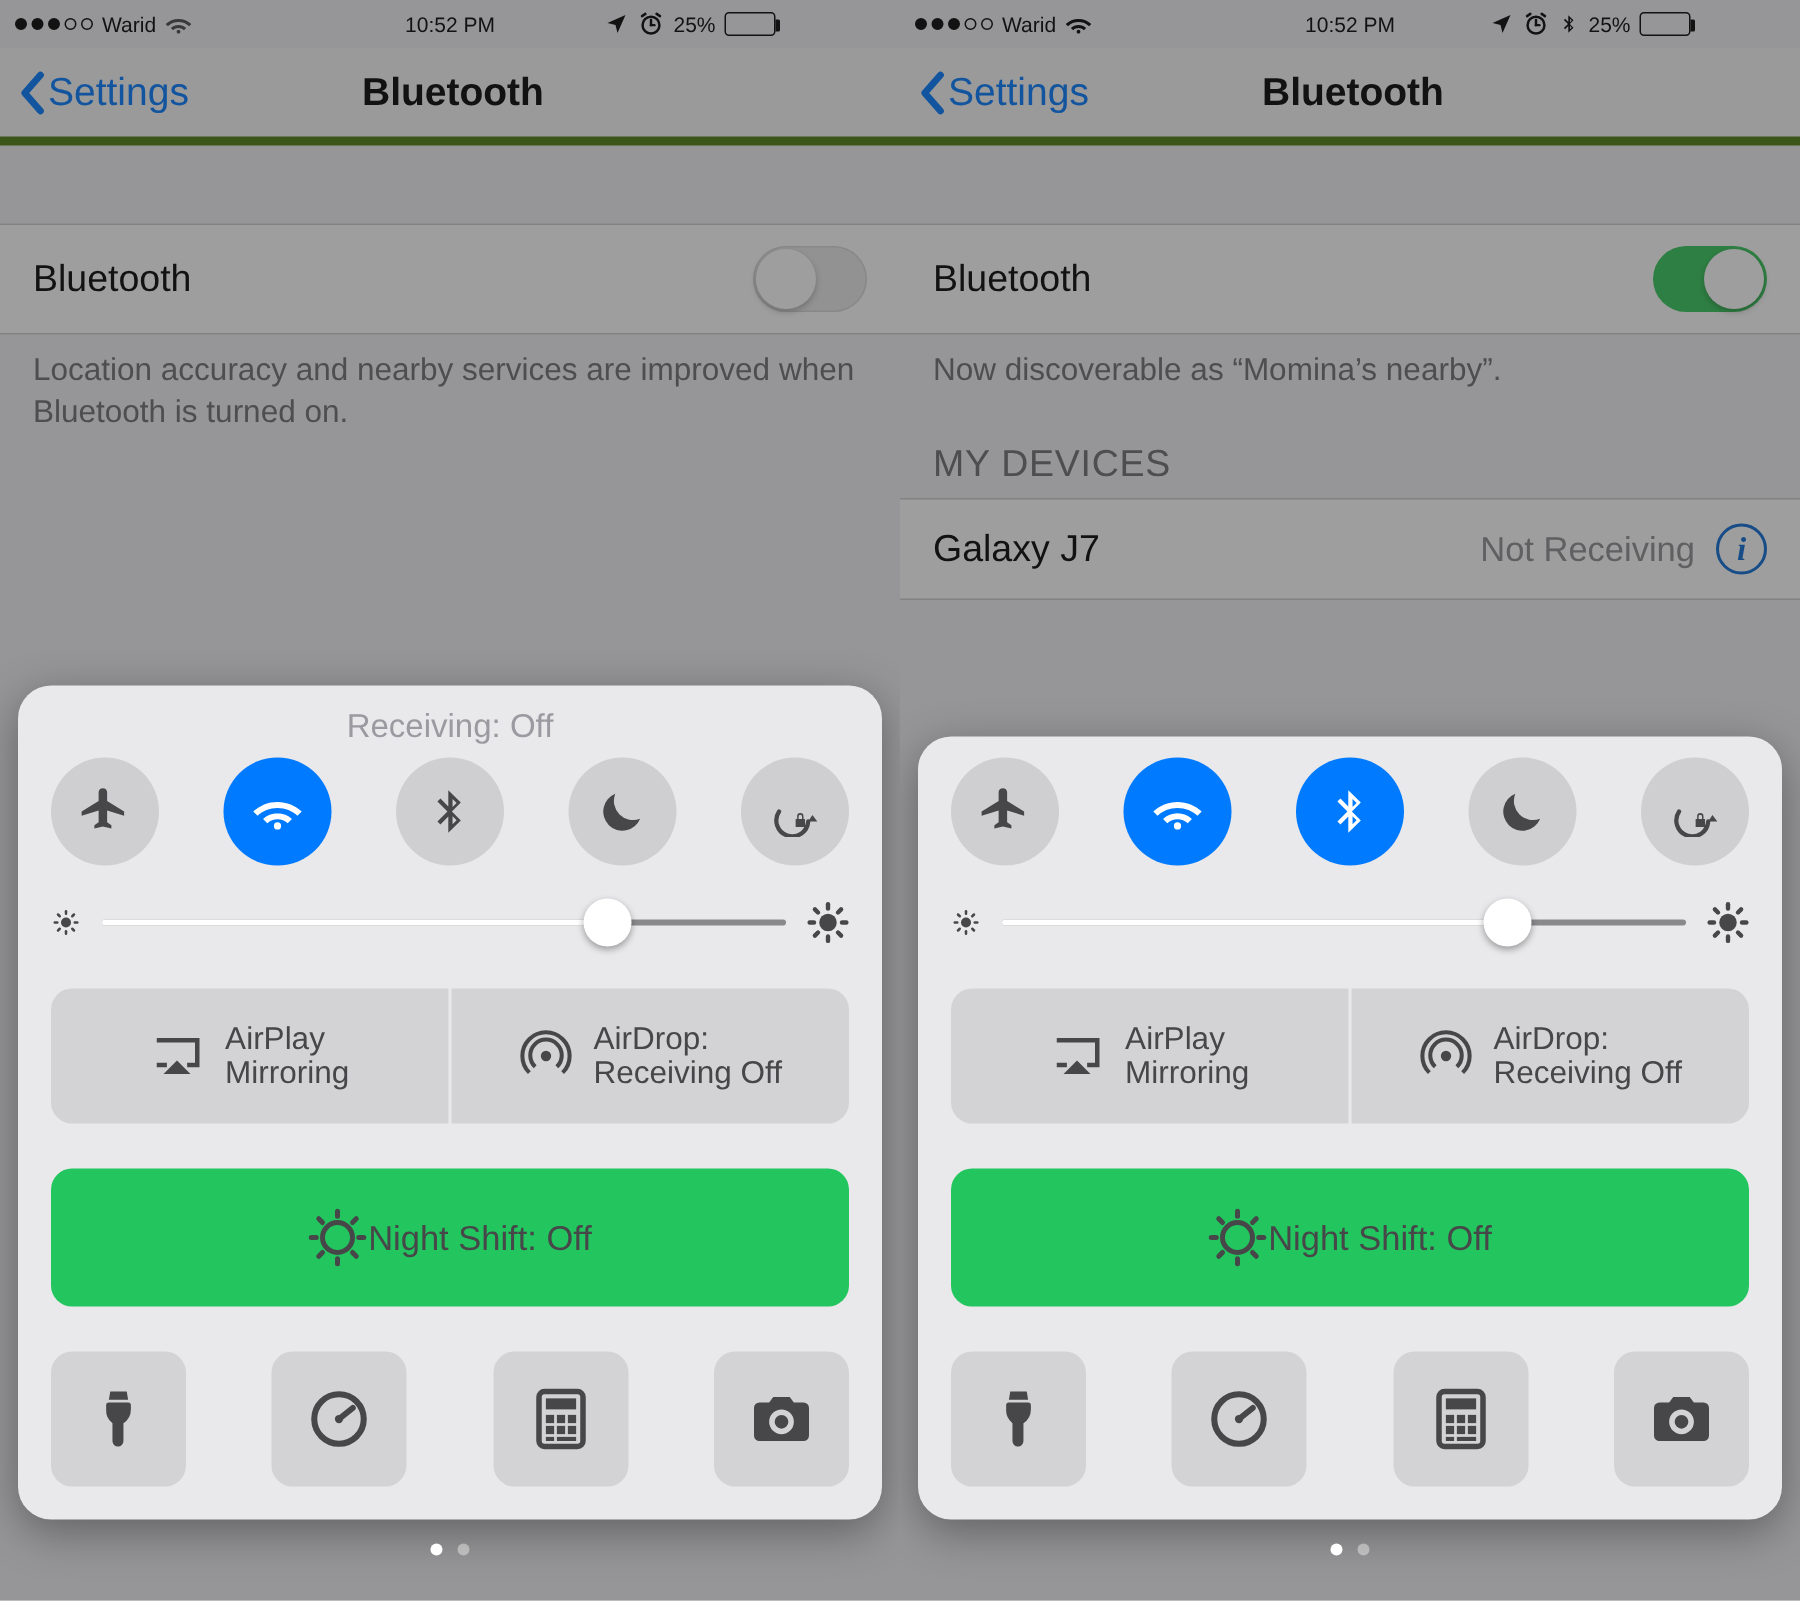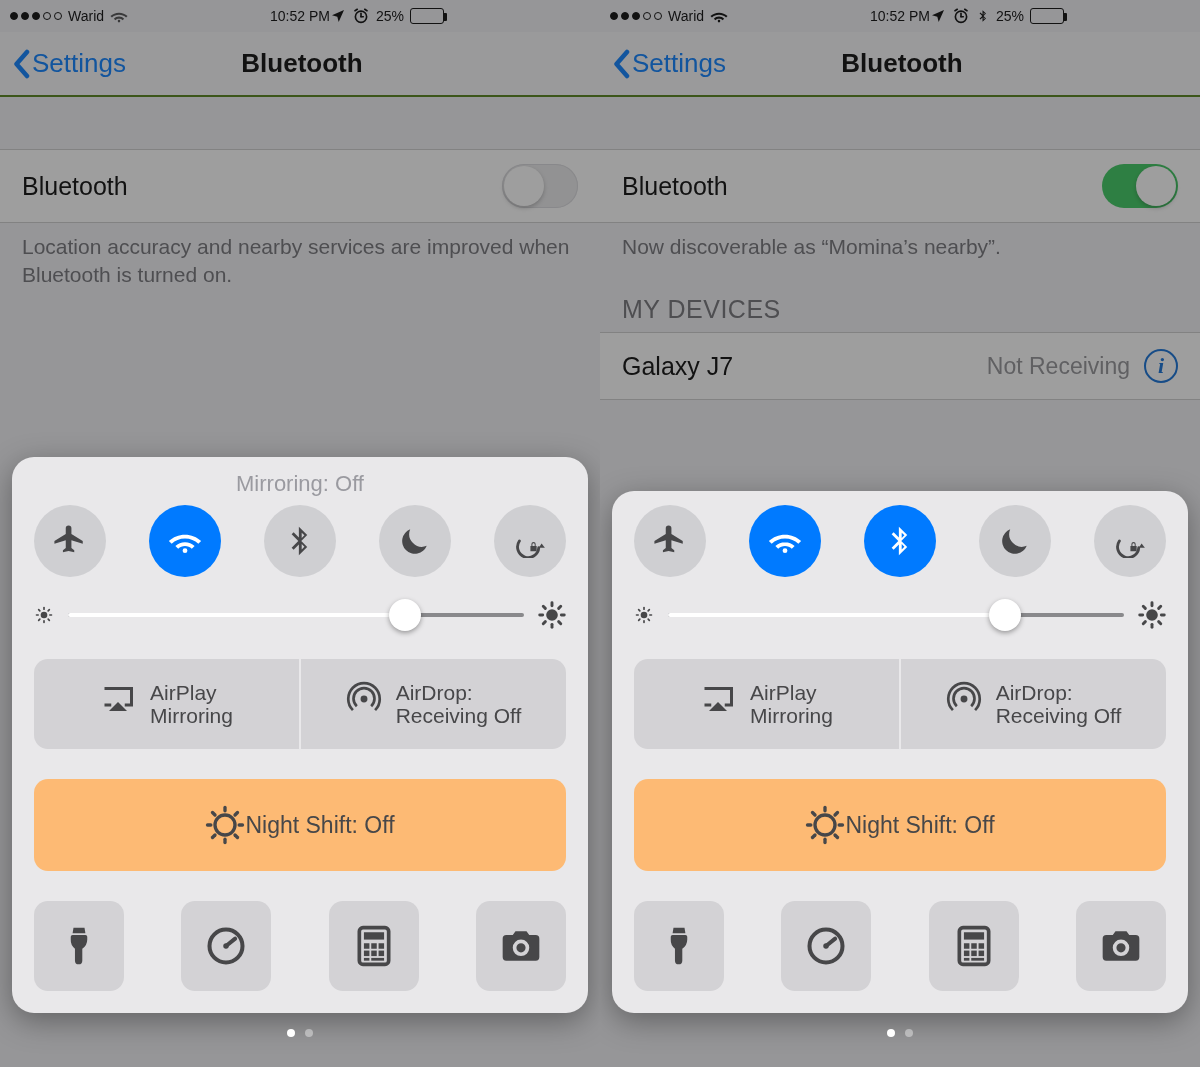--- a/index.html
+++ b/index.html
@@ -4,30 +4,30 @@
 <style>
   * { box-sizing: border-box; margin: 0; padding: 0; font-family: -apple-system, "Helvetica Neue", Helvetica, Arial, sans-serif; -webkit-font-smoothing: antialiased; }
   body { width: 1200px; height: 1067px; background: #fff; display: flex; overflow: hidden; }
   .screen { width: 600px; height: 1067px; position: relative; background: #f0f0f5; overflow: hidden; }
   .dim { position: absolute; inset: 0; background: rgba(40,40,40,0.45); z-index: 10; pointer-events: none; }
 
   
   .status { height: 32px; display: flex; align-items: center; padding: 0 10px; font-size: 14px; font-weight: 500; }
   .status .left, .status .right { flex: 1; display: flex; align-items: center; gap: 6px; }
   .status .center { flex: 0 0 auto; font-weight: 400; }
-  .status .right { justify-content: flex-start; }
+  .status .right { justify-content: center; }
   .sig-dots { display: flex; gap: 3px; align-items: center; }
   .sig-dots .d { width: 8px; height: 8px; border-radius: 50%; border: 1.5px solid #000; }
   .sig-dots .d.f { background: #000; }
   .battery { width: 34px; height: 16px; border: 1.5px solid #000; border-radius: 3px; position: relative; }
   .battery::after { content:""; position:absolute; right:-4px; top:4px; width:3px; height:8px; background:#000; border-radius: 0 1px 1px 0;}
   .battery .fill { height: 100%; background: #f7c948; border-radius: 1px 0 0 1px; }
 
   
-  .nav { height: 65px; background: #f7f7f9; border-bottom: 2px solid #4d7c0f; display: flex; align-items: center; padding: 0 12px; }
+  .nav { height: 65px; background: #f7f7f9; border-bottom: 6px solid #4d7c0f; display: flex; align-items: center; padding: 0 12px; }
   .nav .back { color: #007aff; font-size: 26px; display: flex; align-items: center; gap: 2px; }
   .nav .back svg { width: 18px; height: 30px; }
   .nav .title { flex: 1; text-align: center; font-size: 26px; font-weight: 600; margin-left: -110px; }
 
   .spacer52 { height: 52px; }
 
   
   .row { background: #fff; border-top: 1px solid #ccc; border-bottom: 1px solid #ccc; padding: 14px 22px; display: flex; align-items: center; justify-content: space-between; font-size: 25px; }
   .desc { padding: 10px 22px; font-size: 21px; color: #6e6e73; line-height: 1.35; }
   .sect-hdr { padding: 24px 22px 8px; font-size: 25px; color: #6e6e73; letter-spacing: 0.5px; text-transform: uppercase; }
@@ -50,27 +50,27 @@
   .ct.on { background:#007aff;color:#fff; }
   .ct svg { width:34px;height:34px; }
 
   .slider { display:flex;align-items:center;gap:14px;margin-bottom:30px; }
   .slider .track { flex:1;height:4px;background:#89898c;border-radius:2px;position:relative; }
   .slider .track .fill { position:absolute;left:0;top:0;height:100%;background:#fff;border-radius:2px; }
   .slider .thumb { position:absolute; top:50%; transform:translate(-50%,-50%); width:32px;height:32px;border-radius:50%;background:#fff;box-shadow:0 2px 5px rgba(0,0,0,.35); }
   .sun { width:24px;height:24px; color:#474749; }
 
   .pill-row { display:flex;gap:2px;margin-bottom:30px; }
-  .pill { flex:1;background:#d3d2d5;border-radius:14px;display:flex;align-items:flex-start;gap:14px;justify-content:center;padding:22px 2px; }
+  .pill { flex:1;background:#d3d2d5;border-radius:14px;display:flex;align-items:center;gap:14px;justify-content:center;padding:22px 2px; }
   .pill-row .pill:first-child { border-radius:14px 0 0 14px; }
   .pill-row .pill:last-child { border-radius:0 14px 14px 0; }
   .pill .pl { font-size:21px;color:#474749;line-height:1.1; }
   .pill svg { width:36px;height:36px;color:#474749; }
 
-  .wide { background:#fdba74;border-radius:14px;display:flex;align-items:center;justify-content:center;padding:26px 0;font-size:23px;color:#474749;margin-bottom:30px; }
+  .wide { background:#22c55e;border-radius:14px;display:flex;align-items:center;justify-content:center;padding:26px 0;font-size:23px;color:#474749;margin-bottom:30px; }
   .wide svg { width:40px;height:40px; }
 
   .quick { display:flex;justify-content:space-between; }
   .qbtn { width:90px;height:90px;border-radius:14px;background:#d3d2d5;display:flex;align-items:center;justify-content:center;color:#474749; }
   .qbtn svg { width:44px;height:44px; }
 
   .pager { position:absolute;left:0;right:0;bottom:30px;z-index:25;display:flex;justify-content:center;gap:10px; }
   .pager .p { width:8px;height:8px;border-radius:50%;background:rgba(255,255,255,.4); }
   .pager .p.a { background:#fff; }
 </style>
@@ -227,21 +227,21 @@
     <span>Bluetooth</span>
     <div class="toggle">
         <div class="knob"></div>
       </div>
   </div>
   <div class="desc">Location accuracy and nearby services are improved when Bluetooth is turned on.</div>
 
   <div class="dim"></div>
 
   <div class="cc">
-    <div class="cc-status">Mirroring: Off</div>
+    <div class="cc-status">Receiving: Off</div>
     <div class="cc-toggles">
       <div class="ct">
           <svg viewBox="0 0 24 24">
             <use href="#i-plane"></use>
           </svg>
         </div>
       <div class="ct on">
           <svg viewBox="0 0 24 24">
             <use href="#i-wifi"></use>
           </svg>

